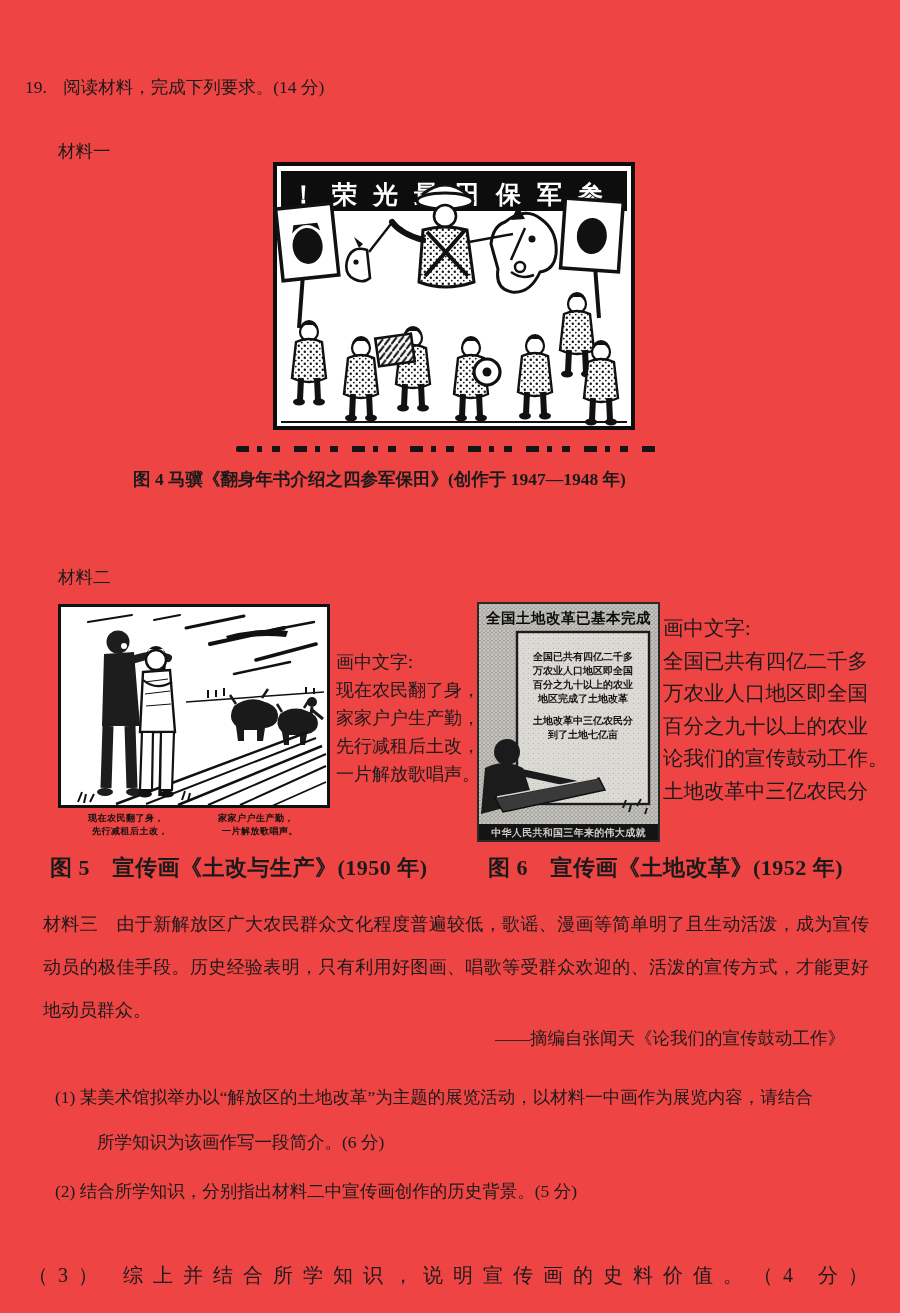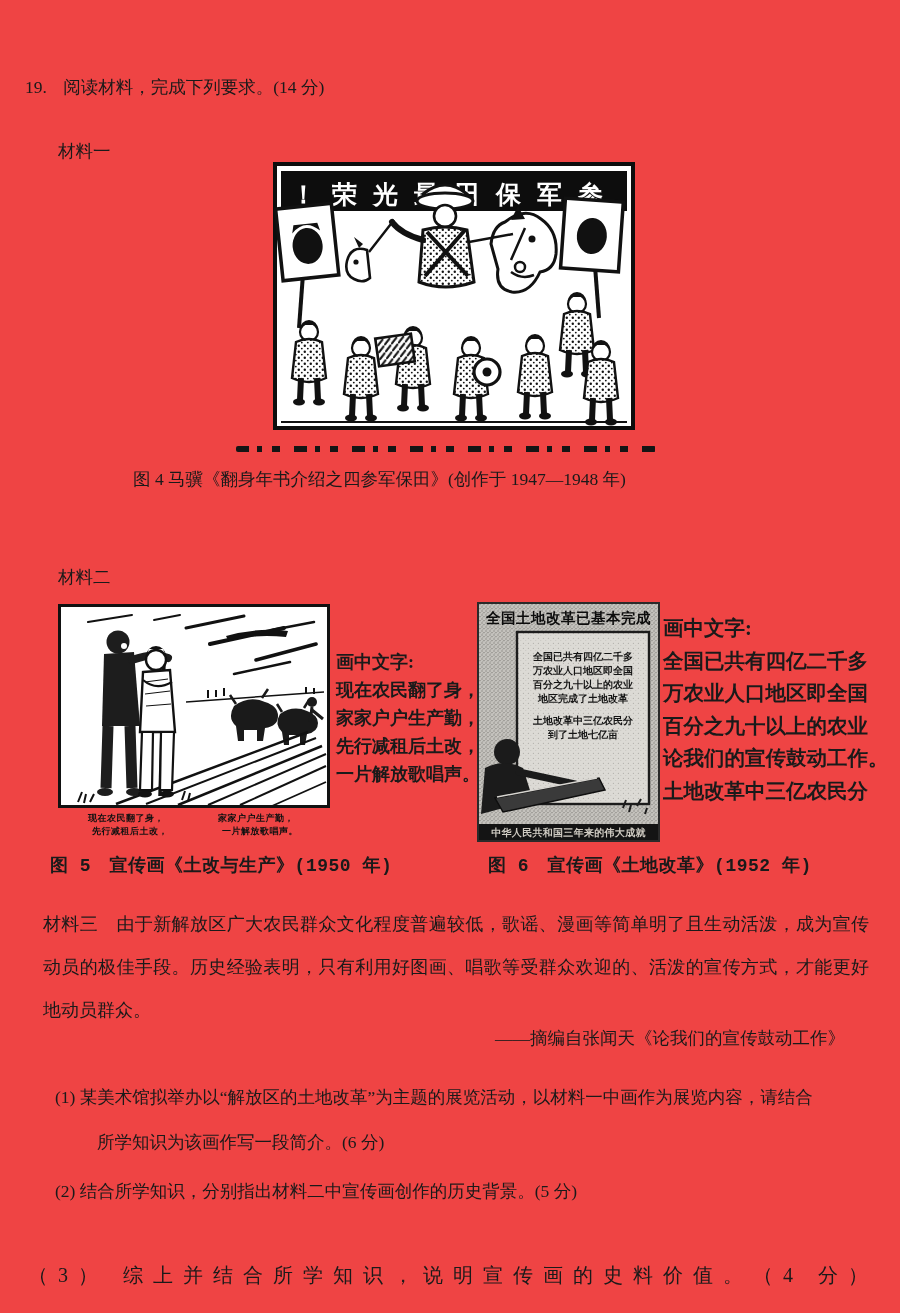--- a/index.html
+++ b/index.html
@@ -2,22 +2,22 @@
 <html><head>
 <meta charset="utf-8">
 <style>
   html,body{margin:0;padding:0;background:#ffffff;}
   body{font-family:"Liberation Serif","DejaVu Serif",serif;color:#1a1a1a;}
   #page{position:relative;width:900px;height:1313px;background:#ef4444;overflow:hidden;padding-left:17px;}
   .abs{position:absolute;}
   .t{font-size:17.5px;line-height:1.35;}
   .label{font-size:17.5px;}
   .cap{font-size:17.5px;}
-  .figcap{font-size:18px;font-weight:bold;letter-spacing:0.5px;font-family:Liberation Mono, monospace;}
-  .handtext{font-weight:bold;font-family:"Liberation Serif","DejaVu Serif",serif;}
+  .figcap{font-size:22px;font-weight:bold;letter-spacing:0.5px;}
+  .handtext{font-weight:normal;font-family:"Liberation Serif","DejaVu Serif",serif;}
   .handtext .ln{display:block;}
   #fig5-text{font-size:18px;line-height:28px;left:336px;top:648px;}
   #fig6-text{font-size:20.5px;line-height:32.5px;left:663px;top:612px;}
   #mat3-text{left:43px;top:903px;width:826px;font-size:18px;line-height:43px;text-align:justify;}
   #src2{left:0;top:1026px;width:845px;text-align:right;font-size:17.5px;}
   #q3{left:28px;top:1238px;font-size:20px;letter-spacing:10px;white-space:nowrap;margin-top:24px;}
   .fragline{height:6px;background:repeating-linear-gradient(90deg,#151515 0 13px,transparent 13px 21px,#151515 21px 26px,transparent 26px 36px,#151515 36px 44px,transparent 44px 58px);border-radius:2px;}
   .subcap{font-size:9px;font-weight:bold;line-height:12px;color:#111;letter-spacing:0.5px;}
   svg{display:block;}
 </style>
@@ -112,21 +112,21 @@
       <g>
         <circle cx="214" cy="210" r="13" fill="#fff" stroke="#111" stroke-width="3.2"></circle>
         <circle cx="214" cy="210" r="4.5" fill="#111"></circle>
       </g>
       <path d="M8,260 L354,260" stroke="#111" stroke-width="2"></path>
     </svg>
   </div>
 
   <div class="abs fragline" style="left:236px;top:446px;width:420px;"></div>
 
-  <div class="abs cap" style="left:133px;top:467px;">图 4 马骥《翻身年书介绍之四参军保田》(创作于 1947—1948 年)</div>
+  <div class="abs cap" style="left:133px;top:467px;font-weight:bold;">图 4 马骥《翻身年书介绍之四参军保田》(创作于 1947—1948 年)</div>
 
   <div class="abs label" style="left:58px;top:565px;">材料二</div>
 
   <div class="abs" style="left:58px;top:604px;">
     <svg viewBox="0 0 272 204" width="272" height="204">
       <rect x="1.5" y="1.5" width="269" height="201" fill="#fff" stroke="#111" stroke-width="3"></rect>
 
       <g stroke="#111" stroke-linecap="round">
         <path d="M128,24 L186,12" stroke-width="3"></path>
         <path d="M152,40 L226,24" stroke-width="4"></path>

